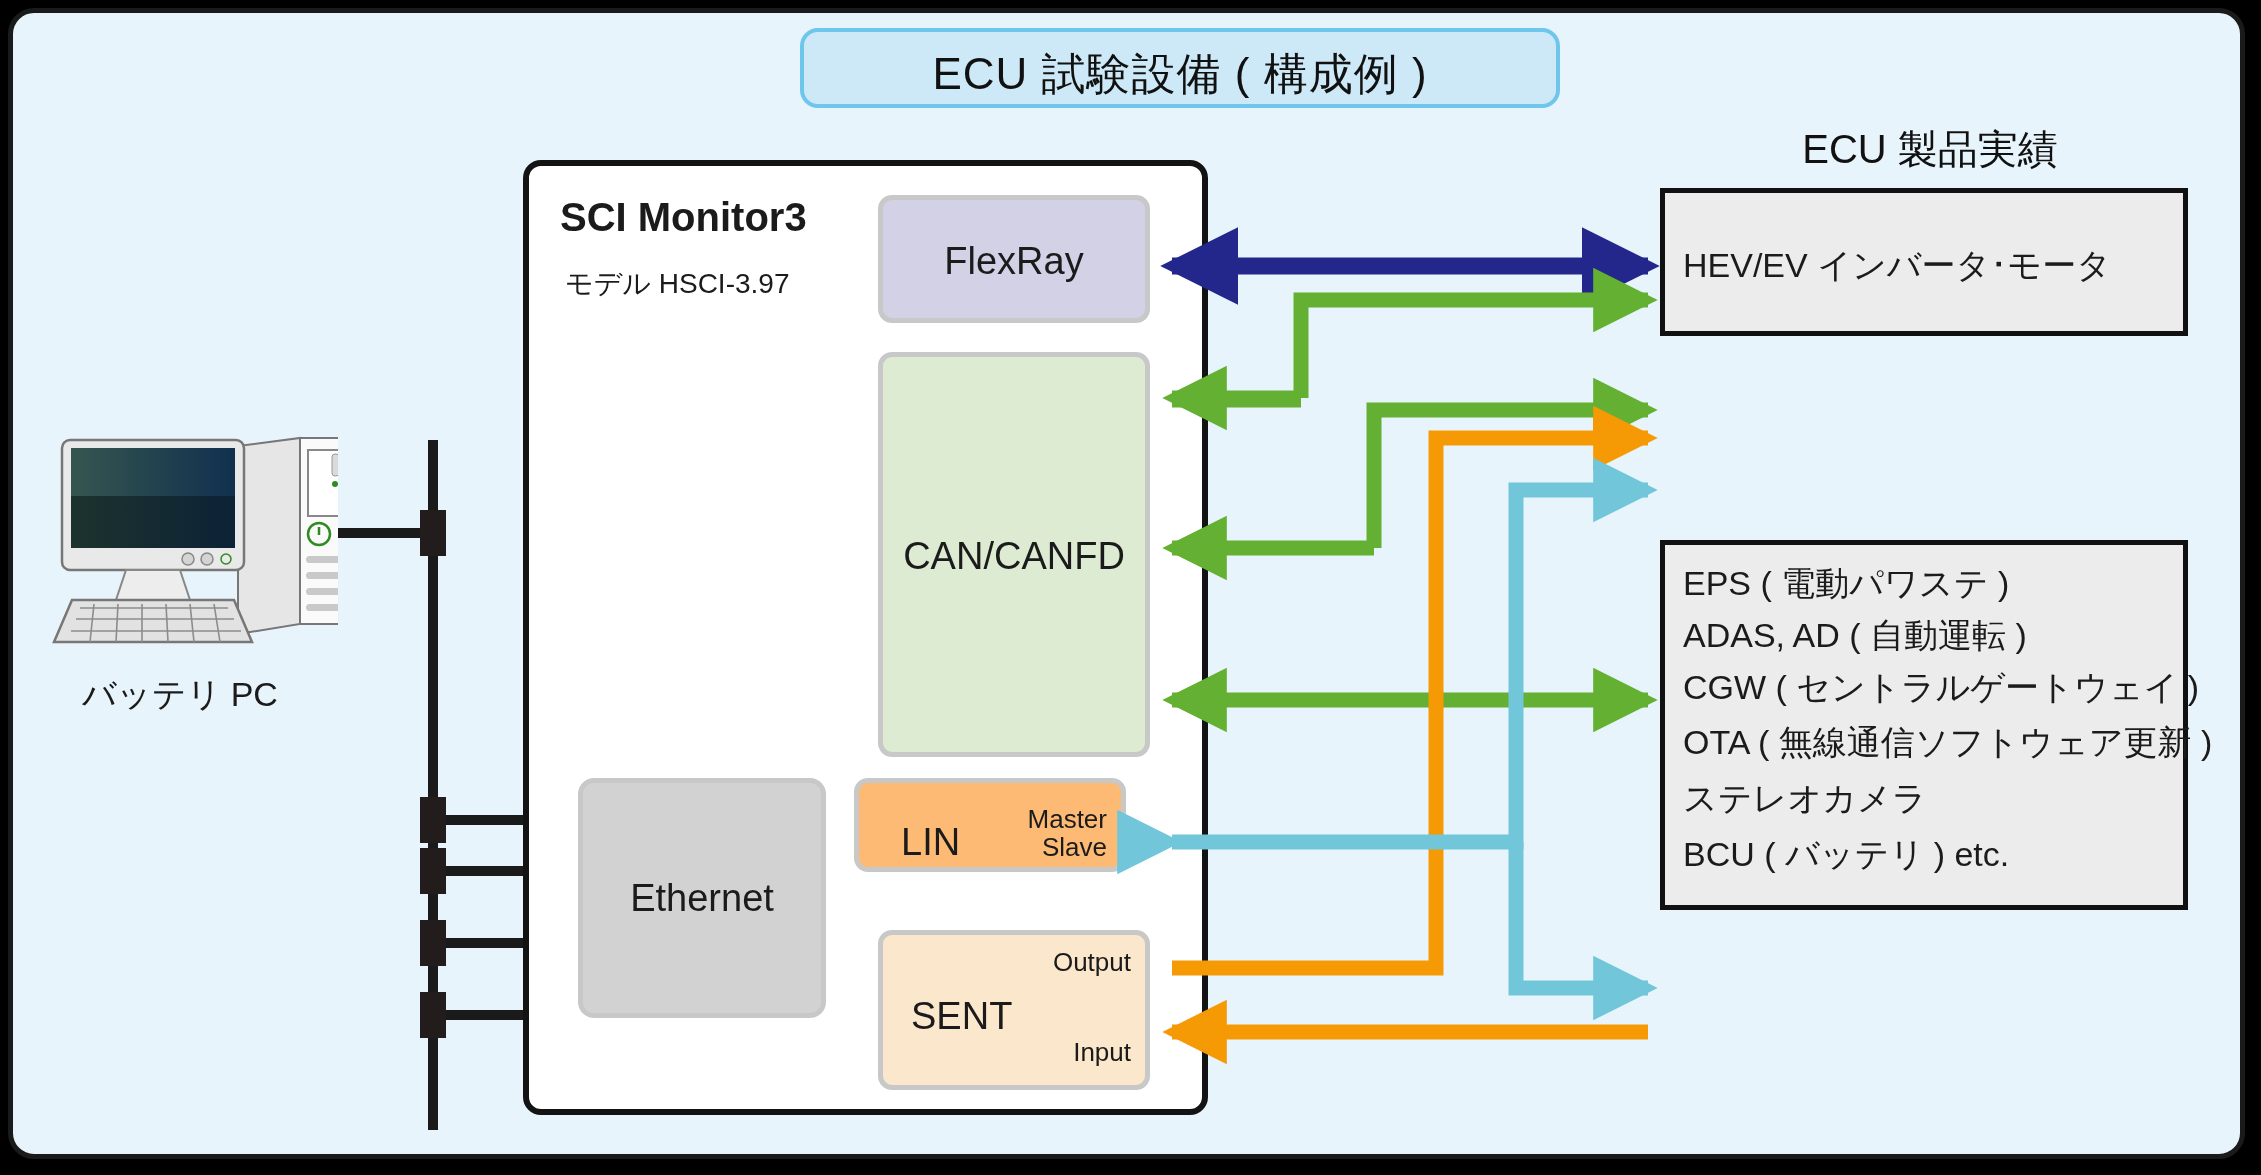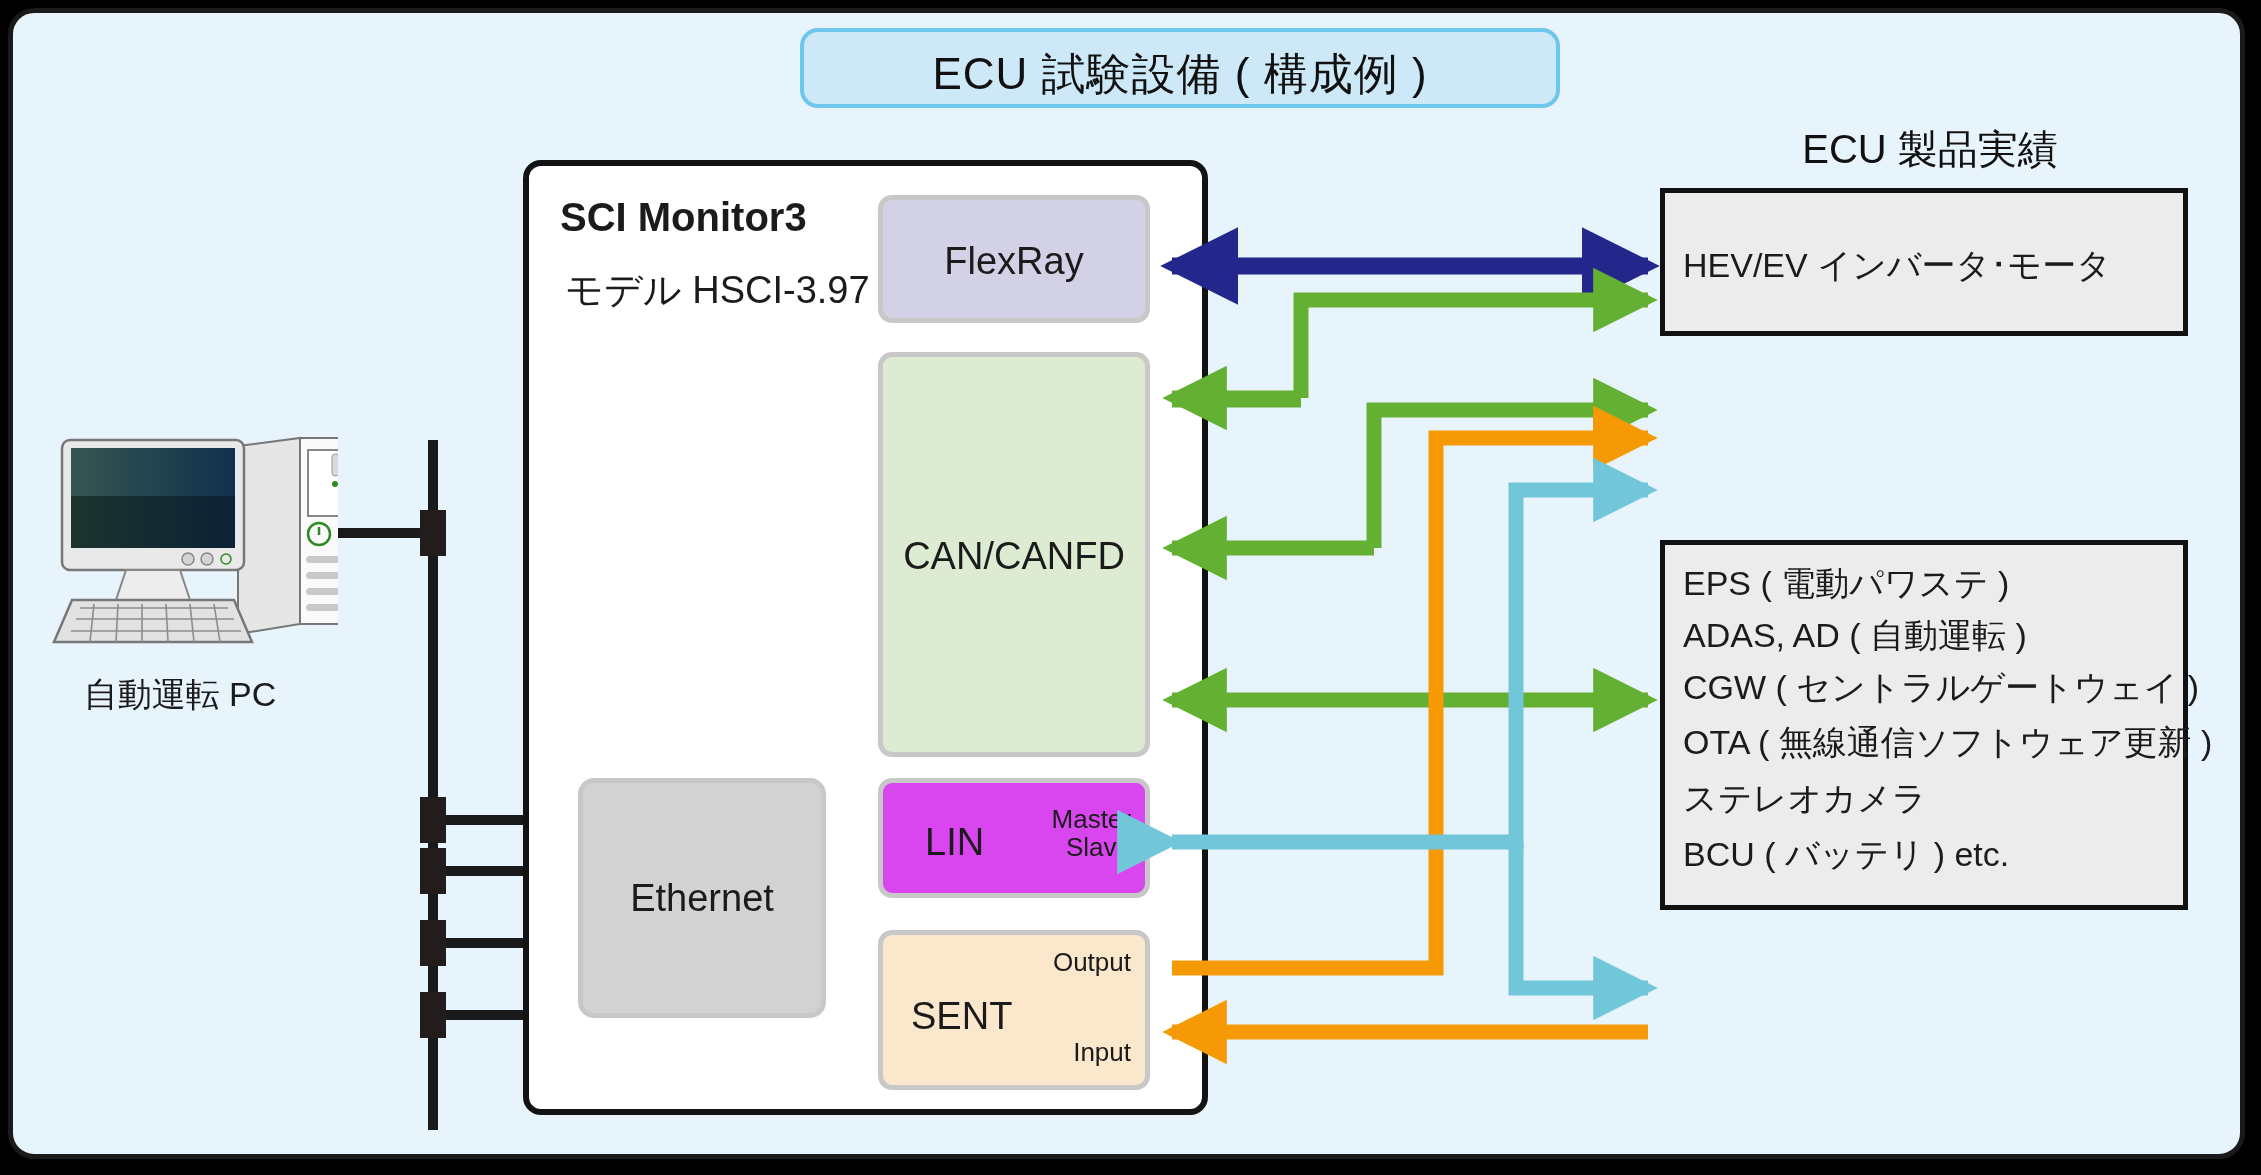--- a/index.html
+++ b/index.html
@@ -17,34 +17,34 @@
   .title-pill span{font-size:44px;color:#111;letter-spacing:1px;white-space:nowrap;}
 
   
   .ecu-head{position:absolute;left:1700px;top:122px;width:460px;text-align:center;
      font-size:40px;color:#111;white-space:nowrap;}
 
   
   .sci-panel{position:absolute;left:523px;top:160px;width:685px;height:955px;
      background:#fff;border:6px solid #131313;border-radius:18px;box-sizing:border-box;}
   .sci-title{position:absolute;left:560px;top:195px;font-size:40px;font-weight:bold;color:#1b1b1b;}
-  .sci-model{position:absolute;left:565px;top:265px;font-size:38px;color:#1b1b1b;}
+  .sci-model{position:absolute;left:565px;top:265px;font-size:28px;color:#1b1b1b;}
 
   
   .pblock{position:absolute;border:5px solid #C8C8C8;border-radius:14px;box-sizing:border-box;}
   .pblock .pname{position:absolute;font-size:38px;color:#1b1b1b;white-space:nowrap;}
   .pblock .sub{position:absolute;font-size:26px;color:#1b1b1b;text-align:right;line-height:1.08;white-space:nowrap;}
 
   #blk-flexray{left:878px;top:195px;width:272px;height:128px;background:#D3D1E6;}
   #blk-flexray .pname{left:0;right:0;top:40px;text-align:center;}
 
   #blk-can{left:878px;top:352px;width:272px;height:405px;background:#DCEBD1;}
   #blk-can .pname{left:0;right:0;top:178px;text-align:center;}
 
-  #blk-lin{left:878px;top:778px;width:272px;height:120px;background:#d946ef;}
+  #blk-lin{left:854px;top:778px;width:272px;height:94px;background:#fdba74;}
   #blk-lin .pname{left:42px;top:38px;}
   #blk-lin .sub{right:14px;top:22px;}
 
   #blk-sent{left:878px;top:930px;width:272px;height:160px;background:#FBE7CB;}
   #blk-sent .pname{left:28px;top:60px;}
   #blk-sent .sub-out{position:absolute;right:14px;top:12px;font-size:26px;color:#1b1b1b;}
   #blk-sent .sub-in{position:absolute;right:14px;top:102px;font-size:26px;color:#1b1b1b;}
 
   
   #blk-eth{position:absolute;left:578px;top:778px;width:248px;height:240px;
@@ -187,21 +187,21 @@
           <path d="M33 203 H203"></path>
         <path d="M56 176 L52 214"></path>
           <path d="M80 176 L78 214"></path>
           <path d="M104 176 L104 214"></path>
         <path d="M128 176 L130 214"></path>
           <path d="M152 176 L156 214"></path>
           <path d="M176 176 L182 214"></path>
       </g>
     </svg>
   </div>
-  <div class="pc-label">自動運転 PC</div>
+  <div class="pc-label">バッテリ PC</div>
 
   <svg class="arrows" viewBox="0 0 2261 1175">
     <defs>
       <marker id="aNavy" viewBox="0 0 10 10" refX="8.5" refY="5" markerWidth="4.6" markerHeight="4.6" orient="auto">
         <path d="M0 0 L10 5 L0 10 z" fill="#23278C"></path>
         </marker>
       <marker id="aNavyS" viewBox="0 0 10 10" refX="8.5" refY="5" markerWidth="4.6" markerHeight="4.6" orient="auto-start-reverse">
         <path d="M0 0 L10 5 L0 10 z" fill="#23278C"></path>
         </marker>
       <marker id="aGreen" viewBox="0 0 10 10" refX="8.5" refY="5" markerWidth="4.3" markerHeight="4.3" orient="auto">

